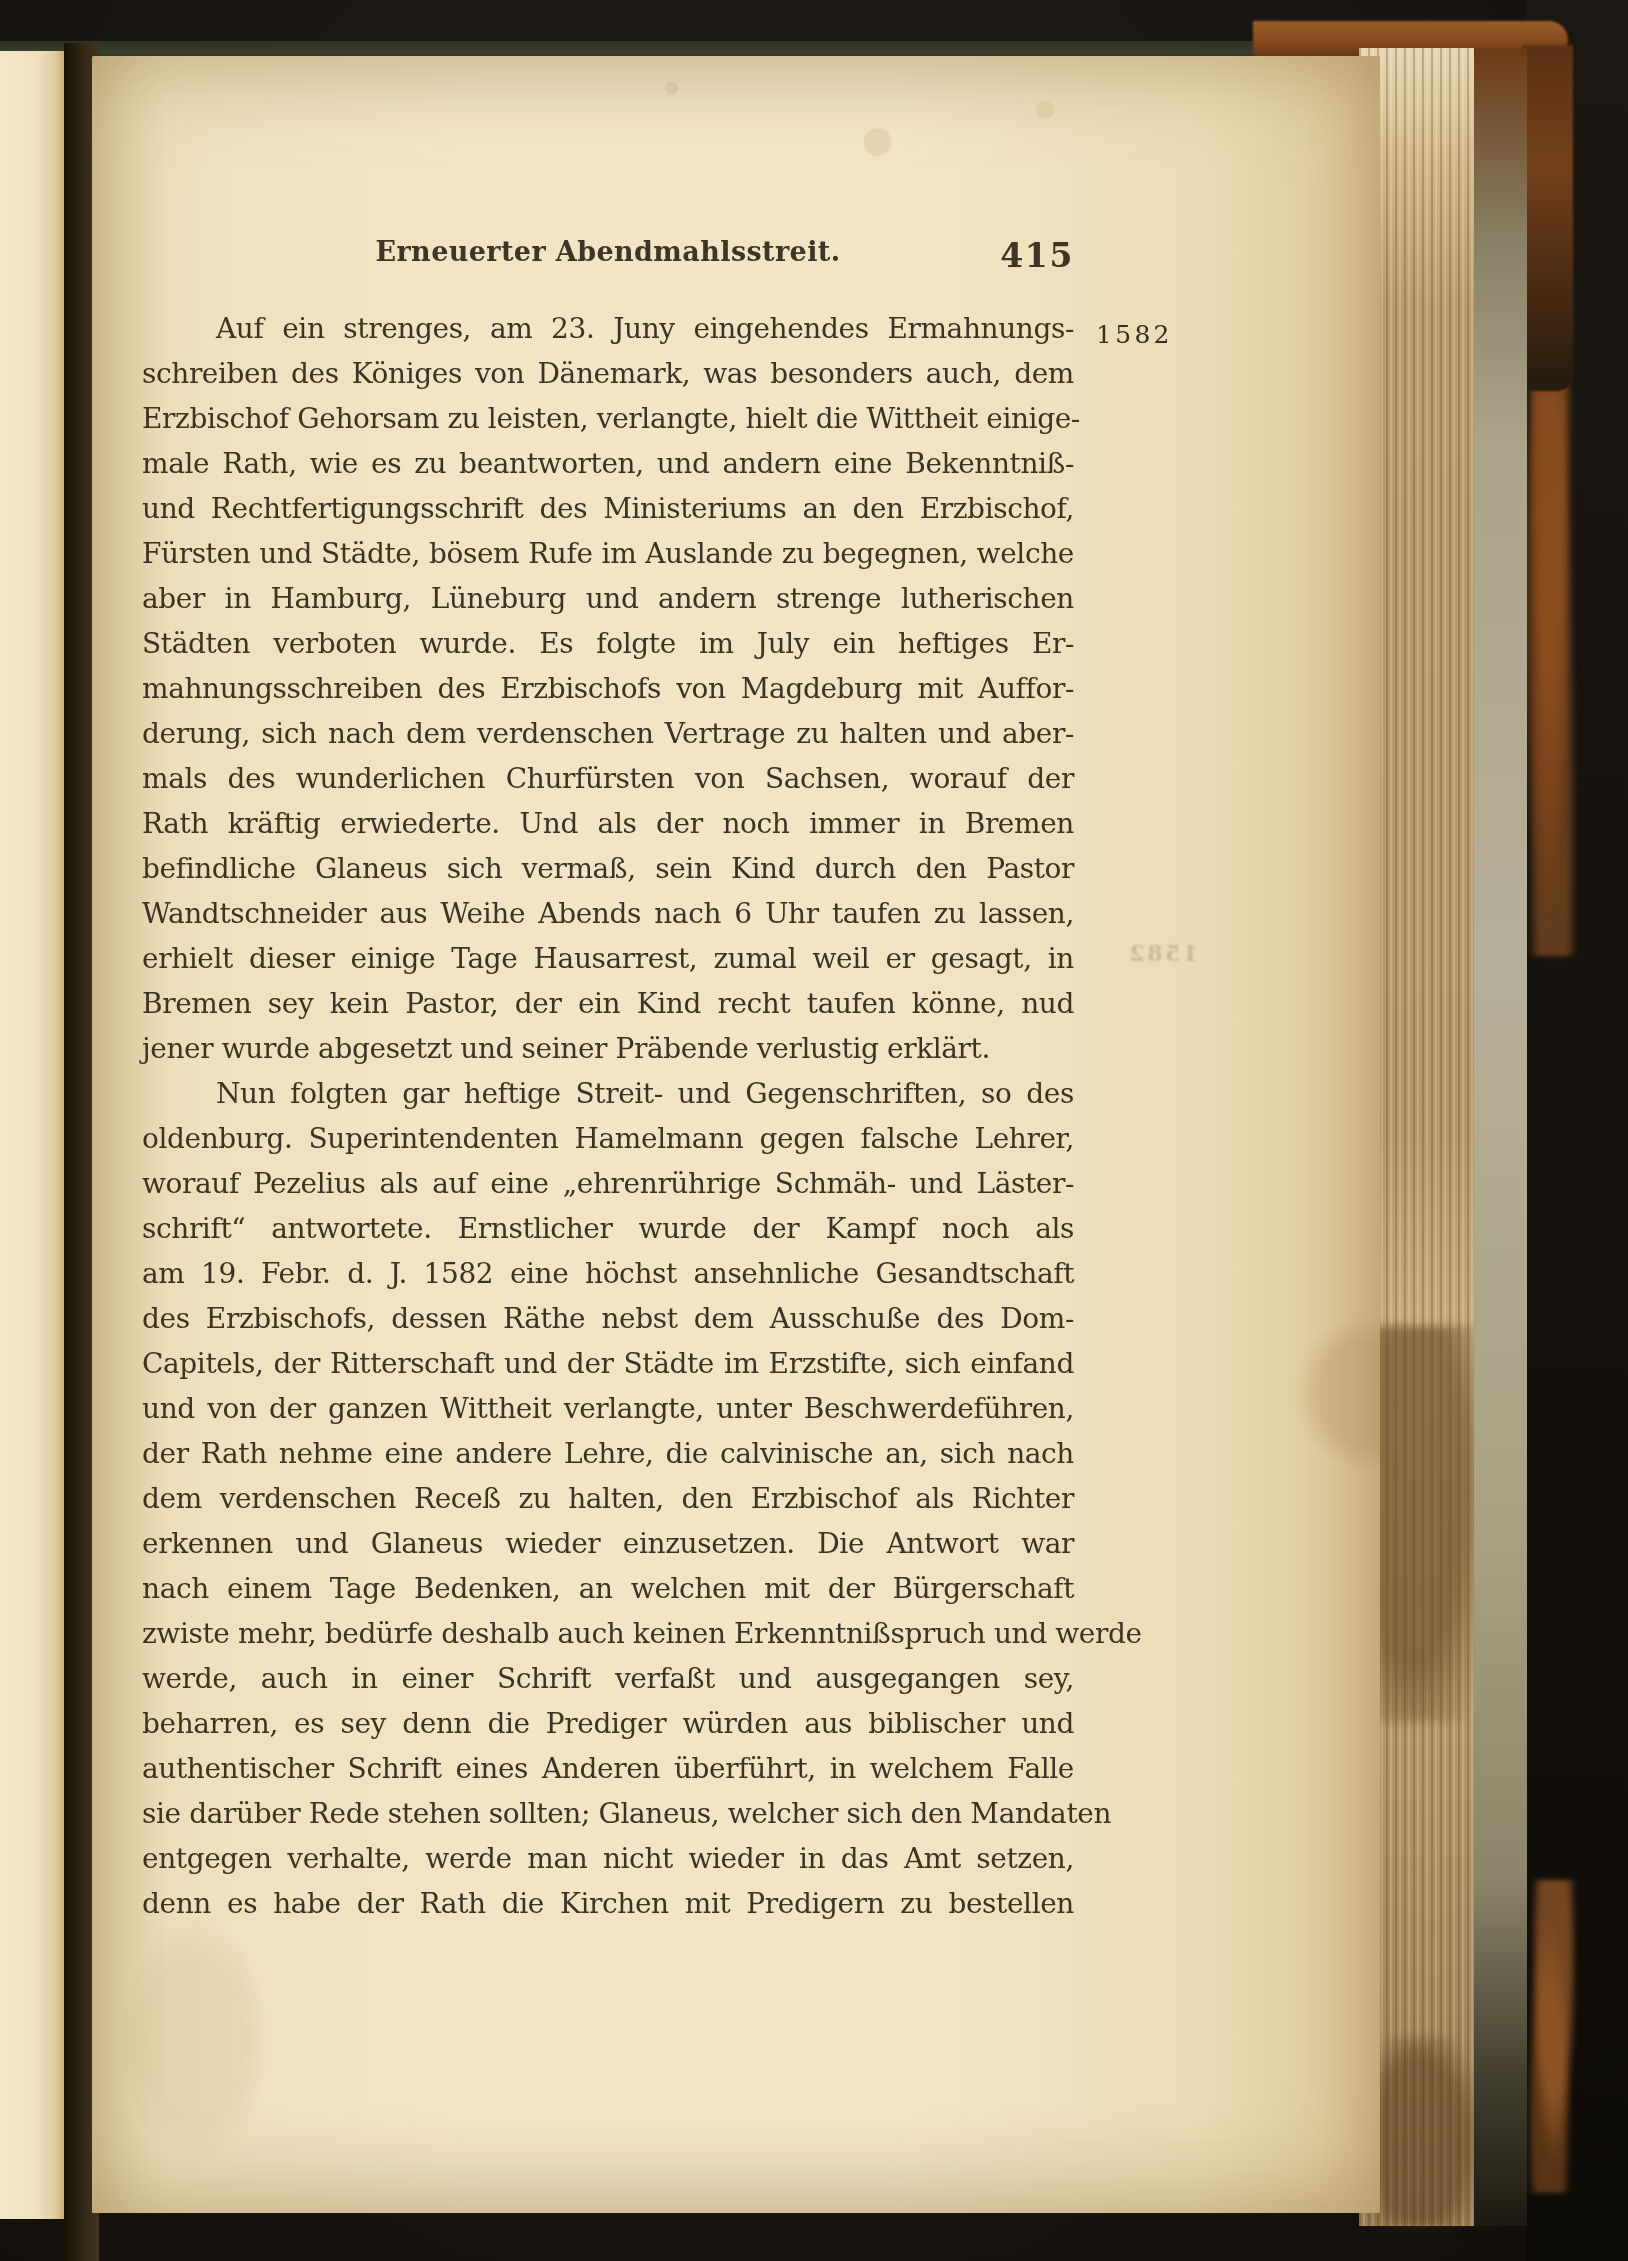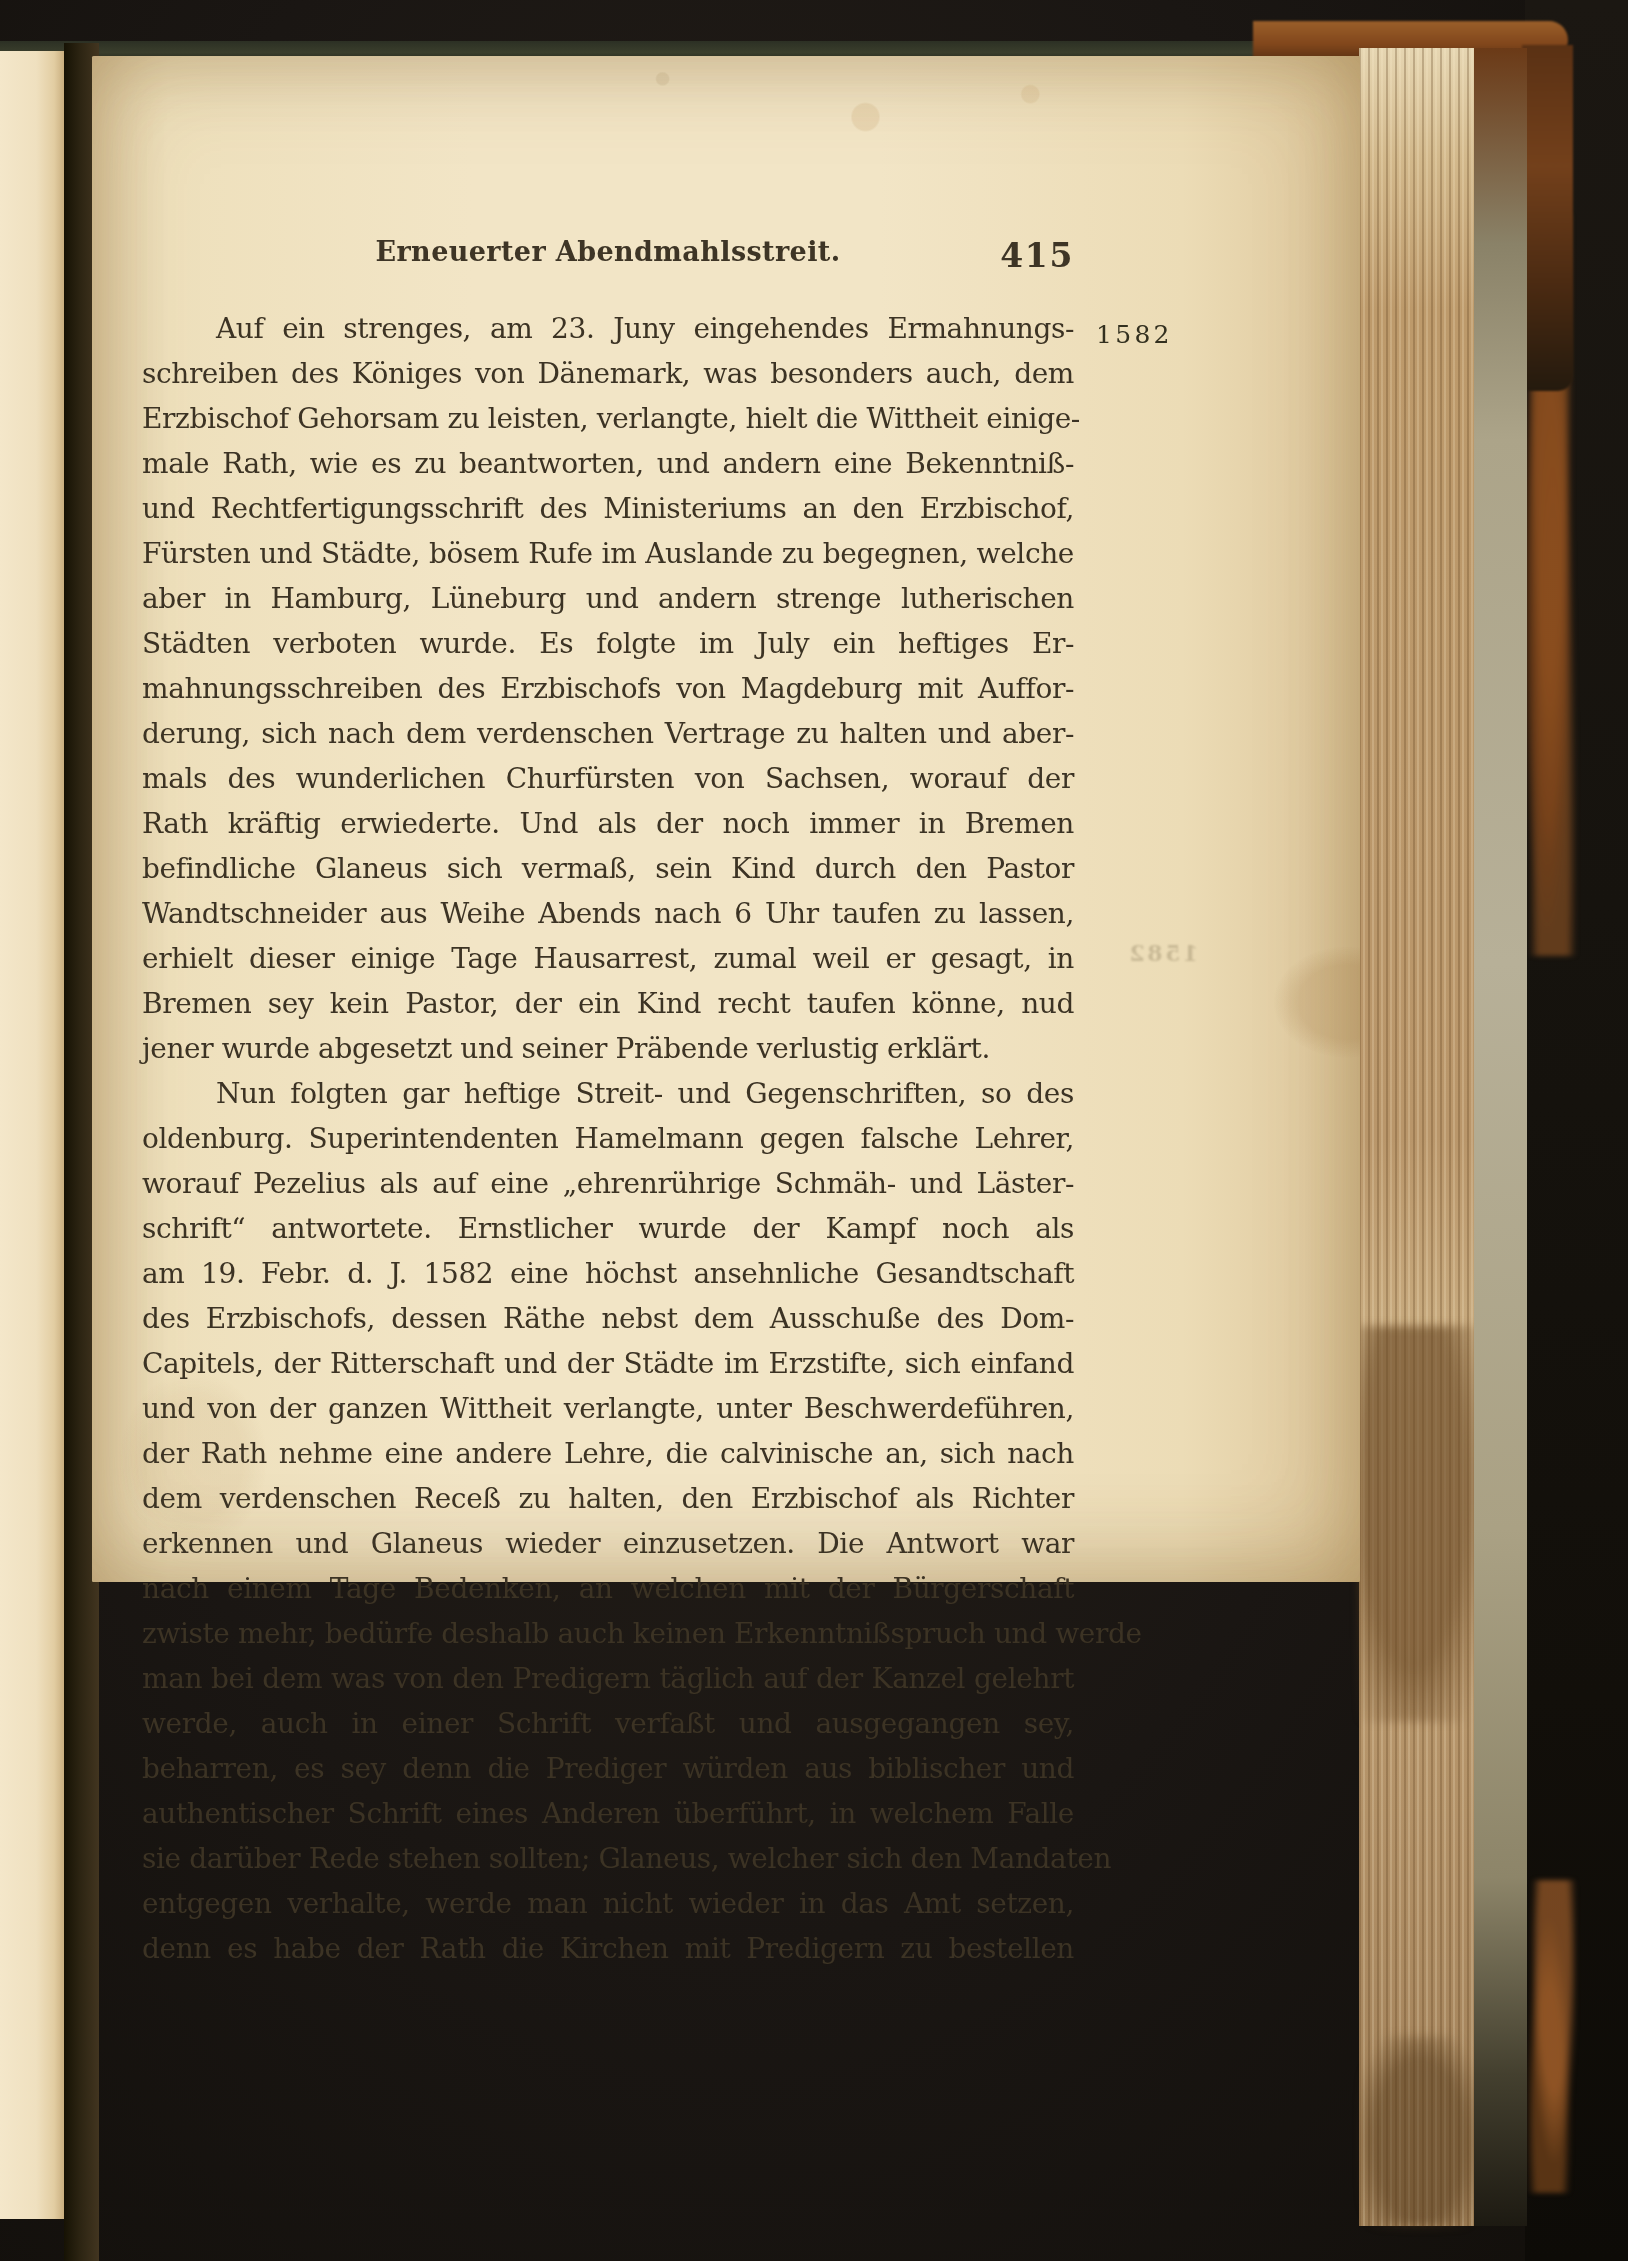--- a/index.html
+++ b/index.html
@@ -47,25 +47,25 @@
   .fore-edge-stain{position:absolute;left:1359px;top:1326px;width:120px;height:396px;
     background:radial-gradient(ellipse at 45% 40%, rgba(104,72,36,.62) 0 55%, rgba(104,72,36,.25) 75%, transparent 92%);
     filter:blur(4.1px);}
   .fore-edge-stain2{position:absolute;left:1362px;top:2036px;width:115px;height:190px;
     background:radial-gradient(ellipse at 50% 55%, rgba(80,54,24,.5) 0 55%, transparent 85%);
     filter:blur(5px);}
   
   .inner-strip{position:absolute;left:1474px;top:48px;width:53px;height:2178px;
     background:linear-gradient(180deg,#6b3a17 0%,#8a8268 9%,#aca489 18%,#b7b098 42%,#aaa184 68%,#8d8569 84%,#44402f 93%,#1d1a12 100%);}
   
-  .page{position:absolute;left:92px;top:56px;width:1268px;height:1526px;border-radius:1.6px;
+  .page{position:absolute;left:92px;top:56px;width:1268px;height:2157px;border-radius:1.6px;
     background:
       linear-gradient(90deg,#e4d2ab 0%,#eee0bc 6%,#f2e5c6 30%,#f2e5c6 62%,#ecdcb6 86%,#dcc599 100%);
     box-shadow:inset 0 0 107px rgba(130,95,40,.22), inset 0 -25px 74px rgba(130,95,40,.18),
-      inset 0 20.6px 58px rgba(130,95,40,.15);}
+      inset 0 20.6px 58px rgba(130,95,40,.15);padding-left:20px;}
   .page::before{content:"";position:absolute;inset:0;border-radius:1.6px;
     background:
       radial-gradient(circle at 61% 4%, rgba(165,112,40,.12) 0 13px, transparent 15px),
       radial-gradient(circle at 74% 2.5%, rgba(165,112,40,.10) 0 8.2px, transparent 10px),
       radial-gradient(circle at 45% 1.5%, rgba(120,90,40,.10) 0 5.8px, transparent 7.4px),
       radial-gradient(ellipse at 99% 62%, rgba(150,105,50,.18) 0 49px, transparent 74px),
       radial-gradient(ellipse at 8% 92%, rgba(150,105,50,.08) 0 49px, transparent 74px);}
   
   .header-row{position:absolute;left:50px;top:180px;width:932px;height:41px;}
   .running-title{position:absolute;left:50%;transform:translateX(-50%);top:0;
@@ -137,21 +137,20 @@
           <div class="line">schrift“ antwortete.  Ernstlicher wurde der Kampf noch als</div>
           <div class="line">am 19. Febr. d. J. 1582 eine höchst ansehnliche Gesandtschaft</div>
           <div class="line">des Erzbischofs, dessen Räthe nebst dem Ausschuße des Dom-</div>
           <div class="line">Capitels, der Ritterschaft und der Städte im Erzstifte, sich einfand</div>
           <div class="line">und von der ganzen Wittheit verlangte, unter Beschwerdeführen,</div>
           <div class="line">der Rath nehme eine andere Lehre, die calvinische an, sich nach</div>
           <div class="line">dem verdenschen Receß zu halten, den Erzbischof als Richter</div>
           <div class="line">erkennen und Glaneus wieder einzusetzen.  Die Antwort war</div>
           <div class="line">nach einem Tage Bedenken, an welchen mit der Bürgerschaft</div>
           <div class="line">zwiste mehr, bedürfe deshalb auch keinen Erkenntnißspruch und werde</div>
-          <div class="line">man bei dem was von den Predigern täglich auf der Kanzel gelehrt</div>
           <div class="line">werde, auch in einer Schrift verfaßt und ausgegangen sey,</div>
           <div class="line">beharren, es sey denn die Prediger würden aus biblischer und</div>
           <div class="line">authentischer Schrift eines Anderen überführt, in welchem Falle</div>
           <div class="line">sie darüber Rede stehen sollten; Glaneus, welcher sich den Mandaten</div>
           <div class="line">entgegen verhalte, werde man nicht wieder in das Amt setzen,</div>
           <div class="line">denn es habe der Rath die Kirchen mit Predigern zu bestellen</div>
         </div>
       </div>
   </div>
 </div>

